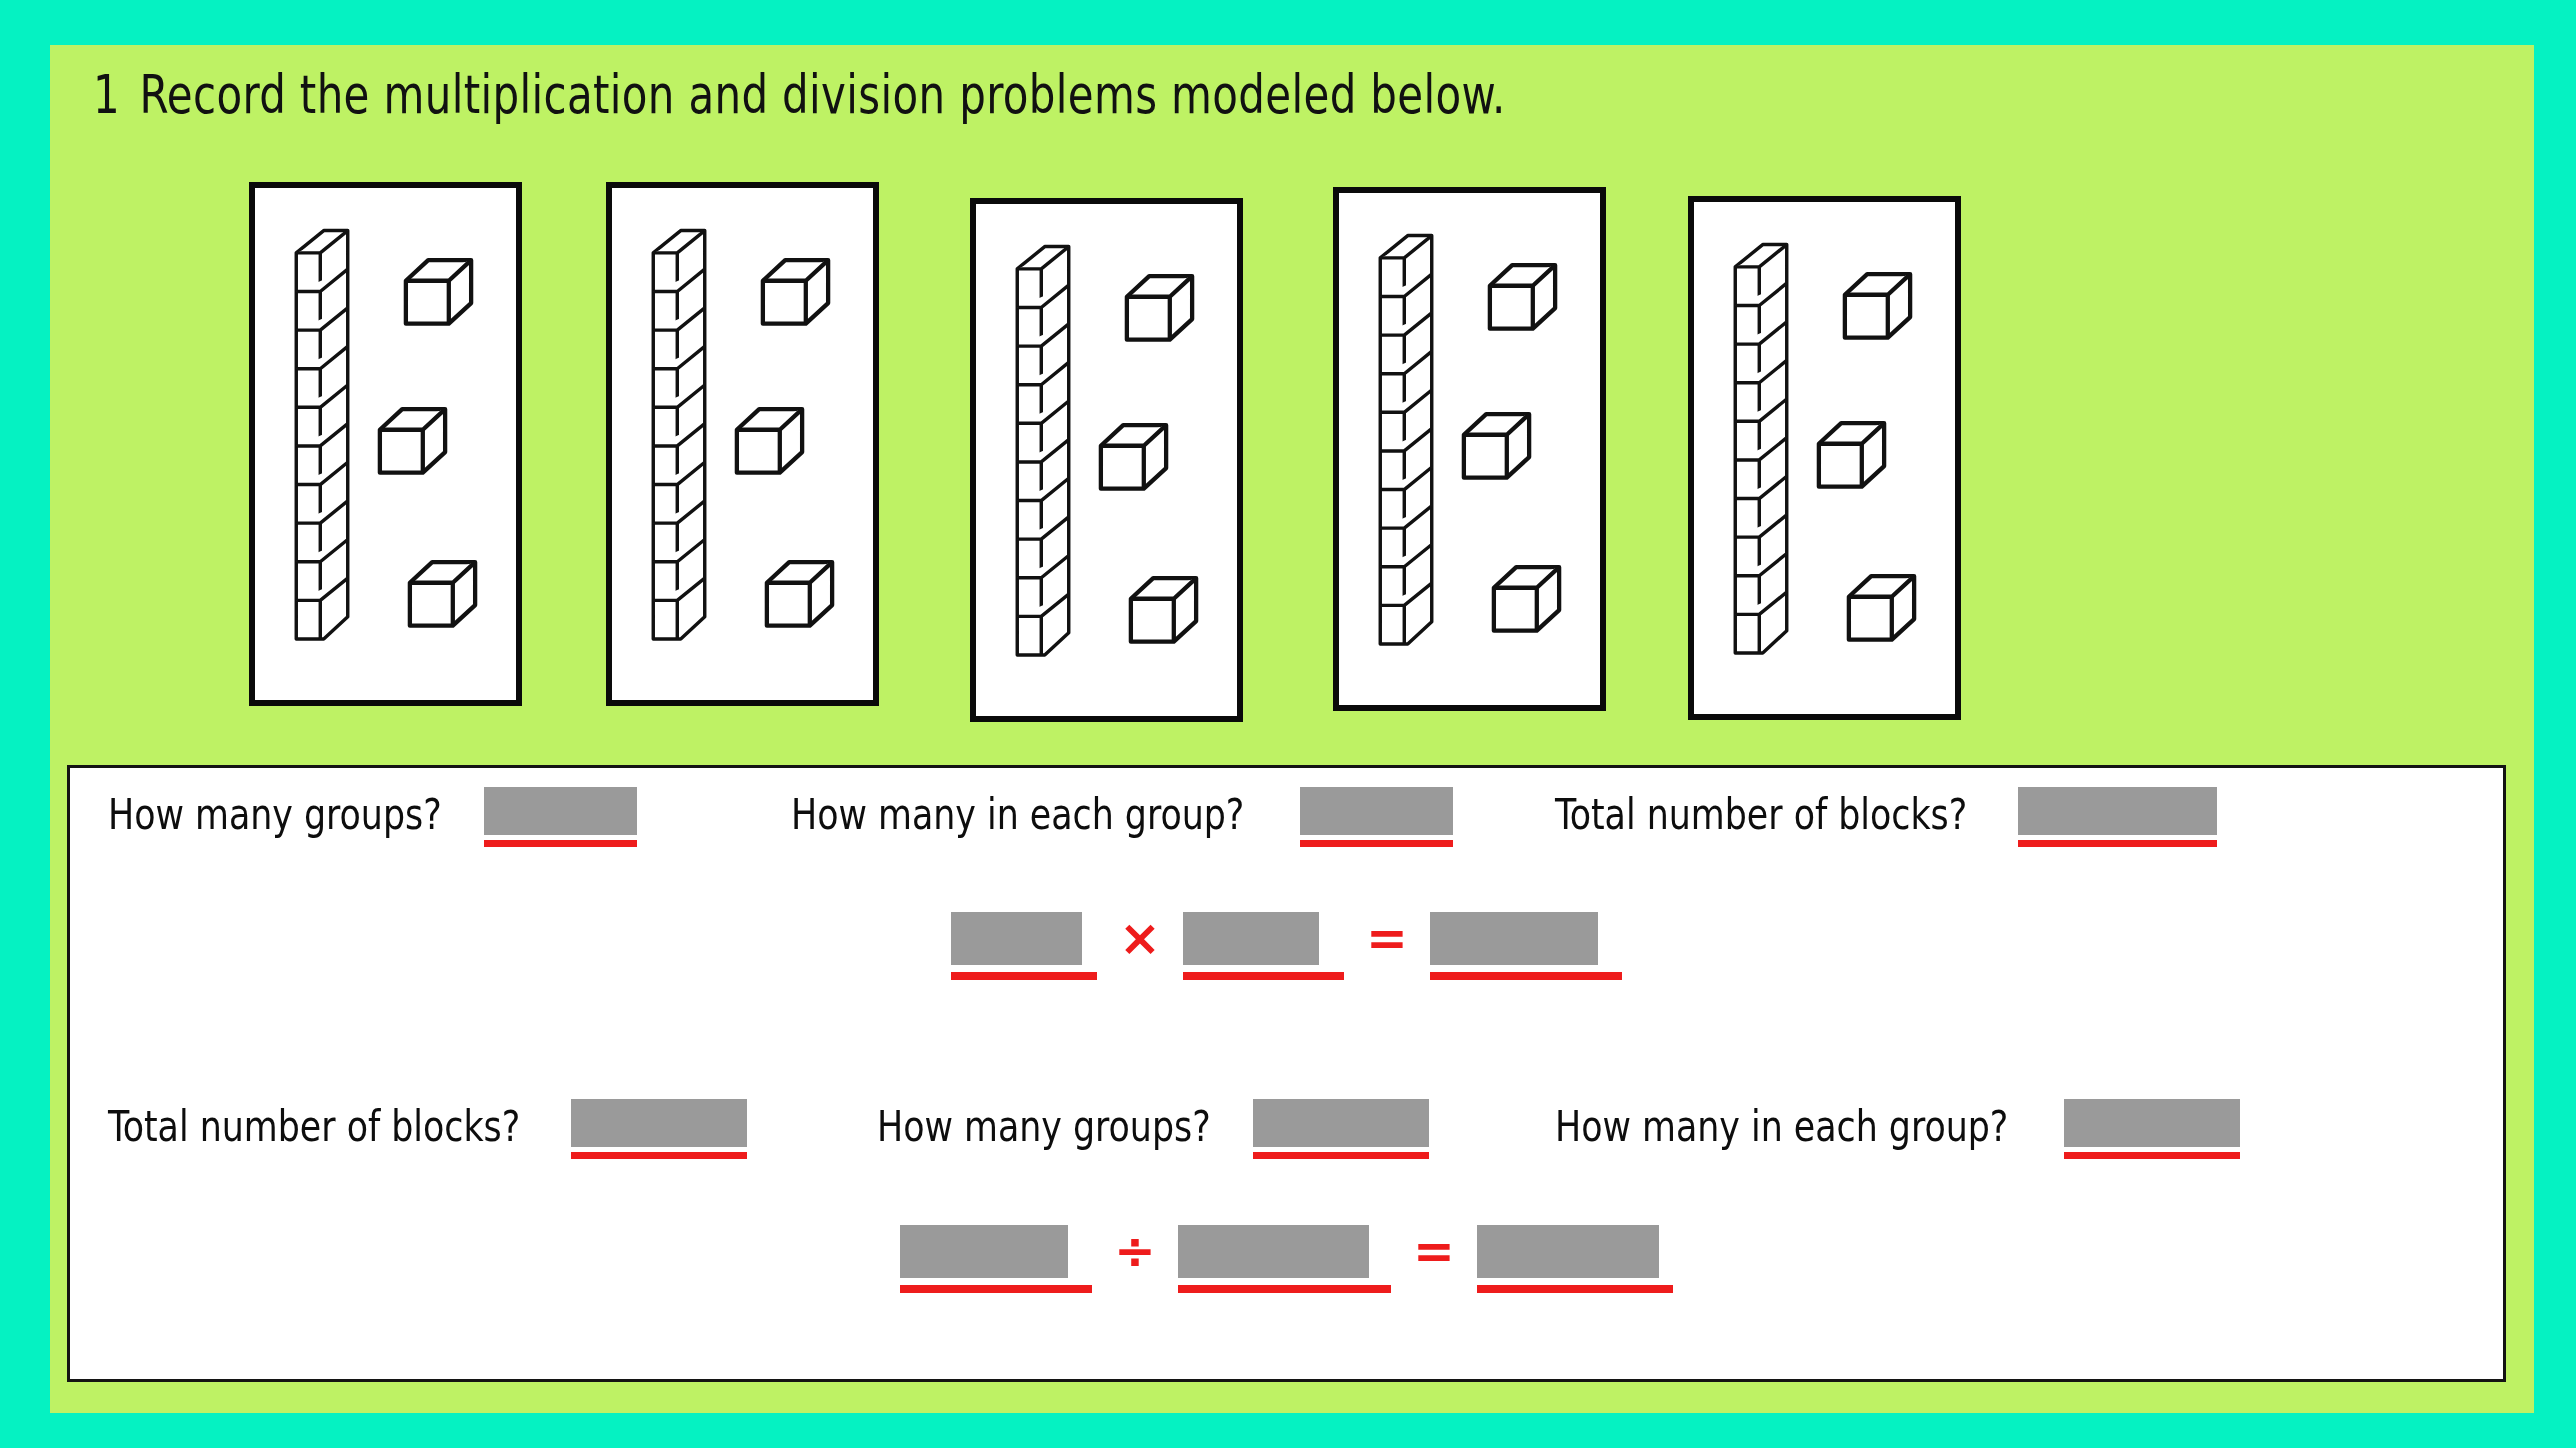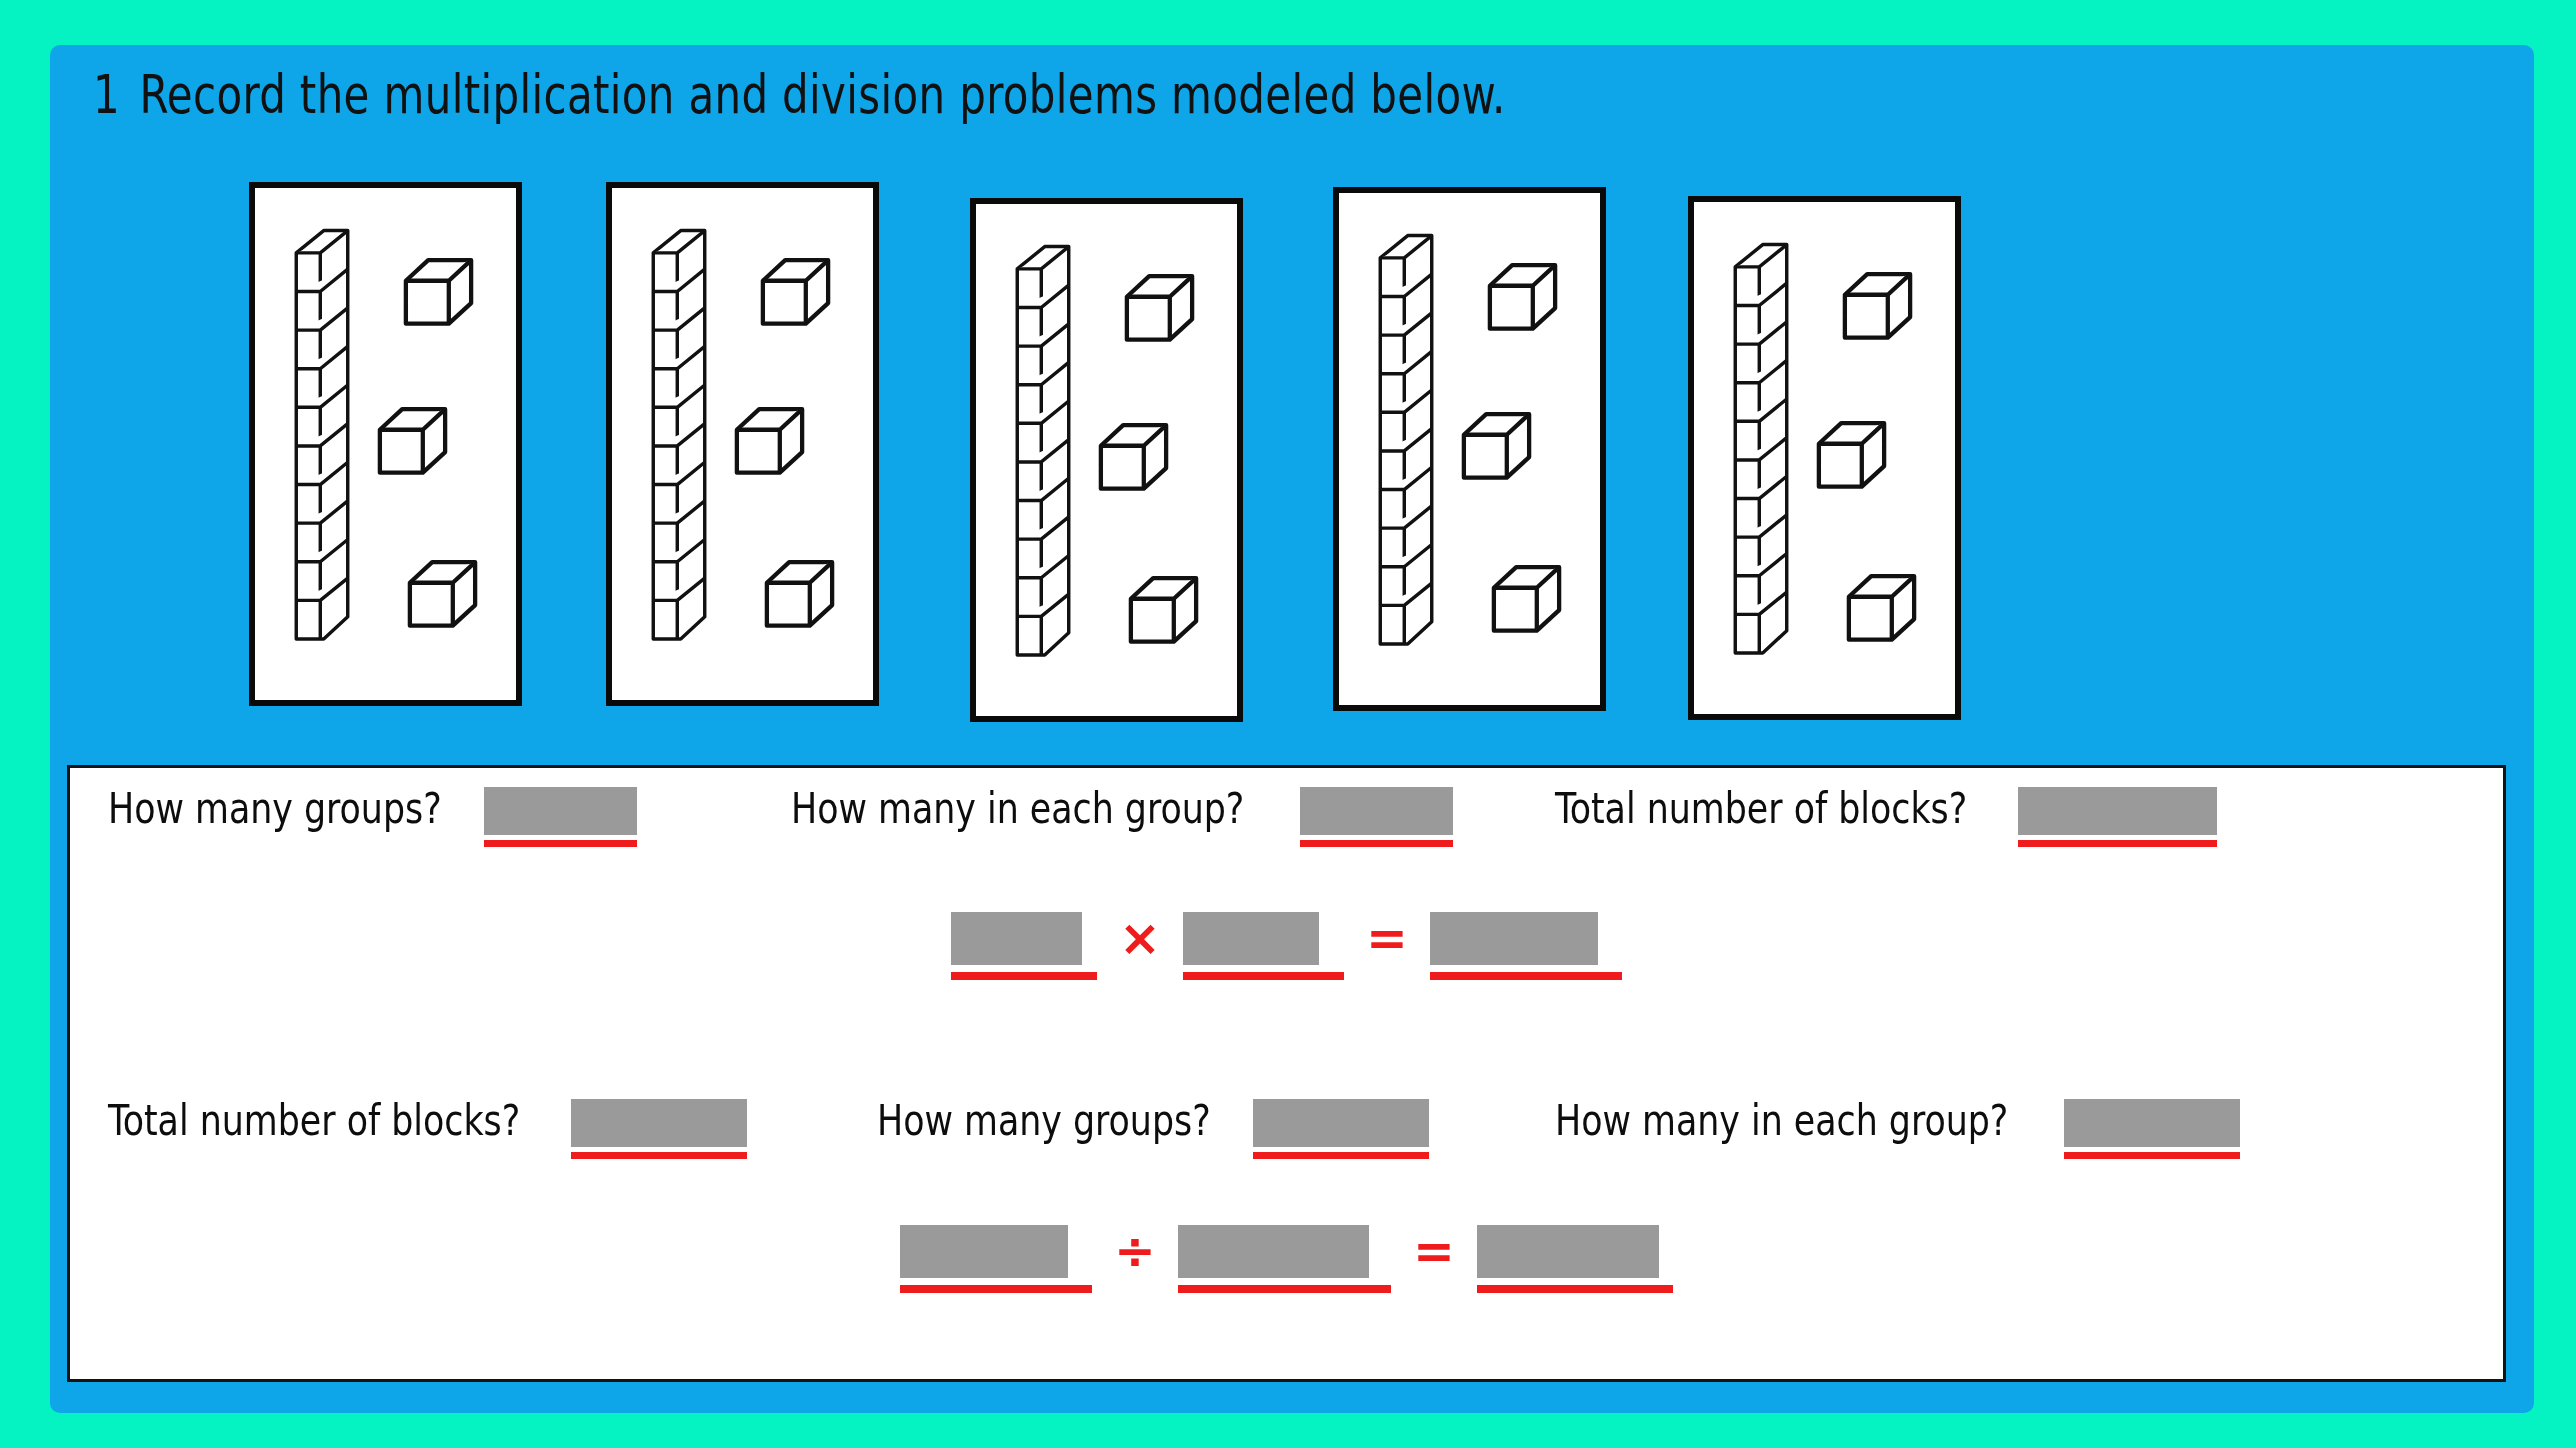--- a/index.html
+++ b/index.html
@@ -23,22 +23,21 @@
     background: #05f2c2;
   }
 
   
   #page-sheet {
     position: absolute;
     left: 50px;
     top: 45px;
     width: 2484px;
     height: 1368px;
-    background: #0ea5e9;
-    border-radius: 10px;
+    background: #bef264;
   }
 
   
   #page-title {
     position: absolute;
     left: 43px;
     top: 19px;
     font-size: 53px;
     letter-spacing: 0.4px;
     color: #111111;
@@ -104,21 +103,21 @@
     left: 0;
     width: 100%;
     height: 82px;
   }
   #question-row-mult { top: 19px; }
   #question-row-div  { top: 331px; }
 
   .q-item {
     position: absolute;
     display: flex;
-    align-items: flex-start;
+    align-items: center;
     white-space: nowrap;
   }
   .q-label {
     font-size: 43px;
     color: #0d0d0d;
     font-family: "DejaVu Sans Condensed", "Liberation Sans Narrow", "Liberation Sans", sans-serif;
     transform: scaleX(0.9);
     transform-origin: left bottom;
     line-height: 1;
     padding-bottom: 5.2px;

